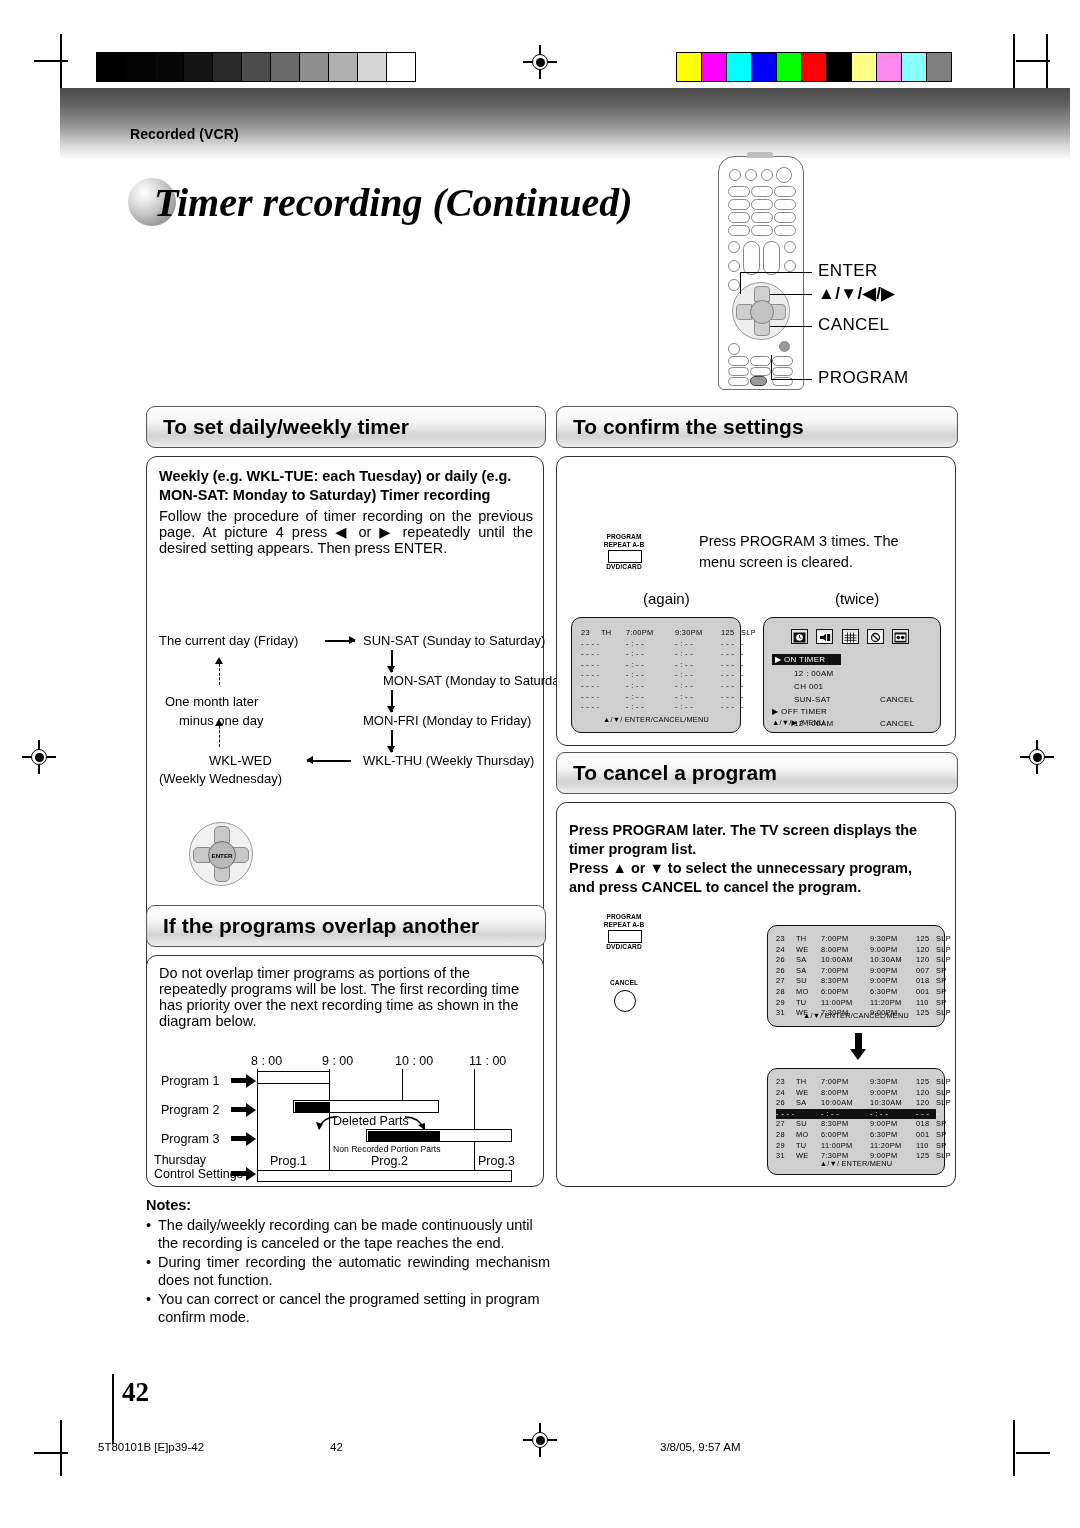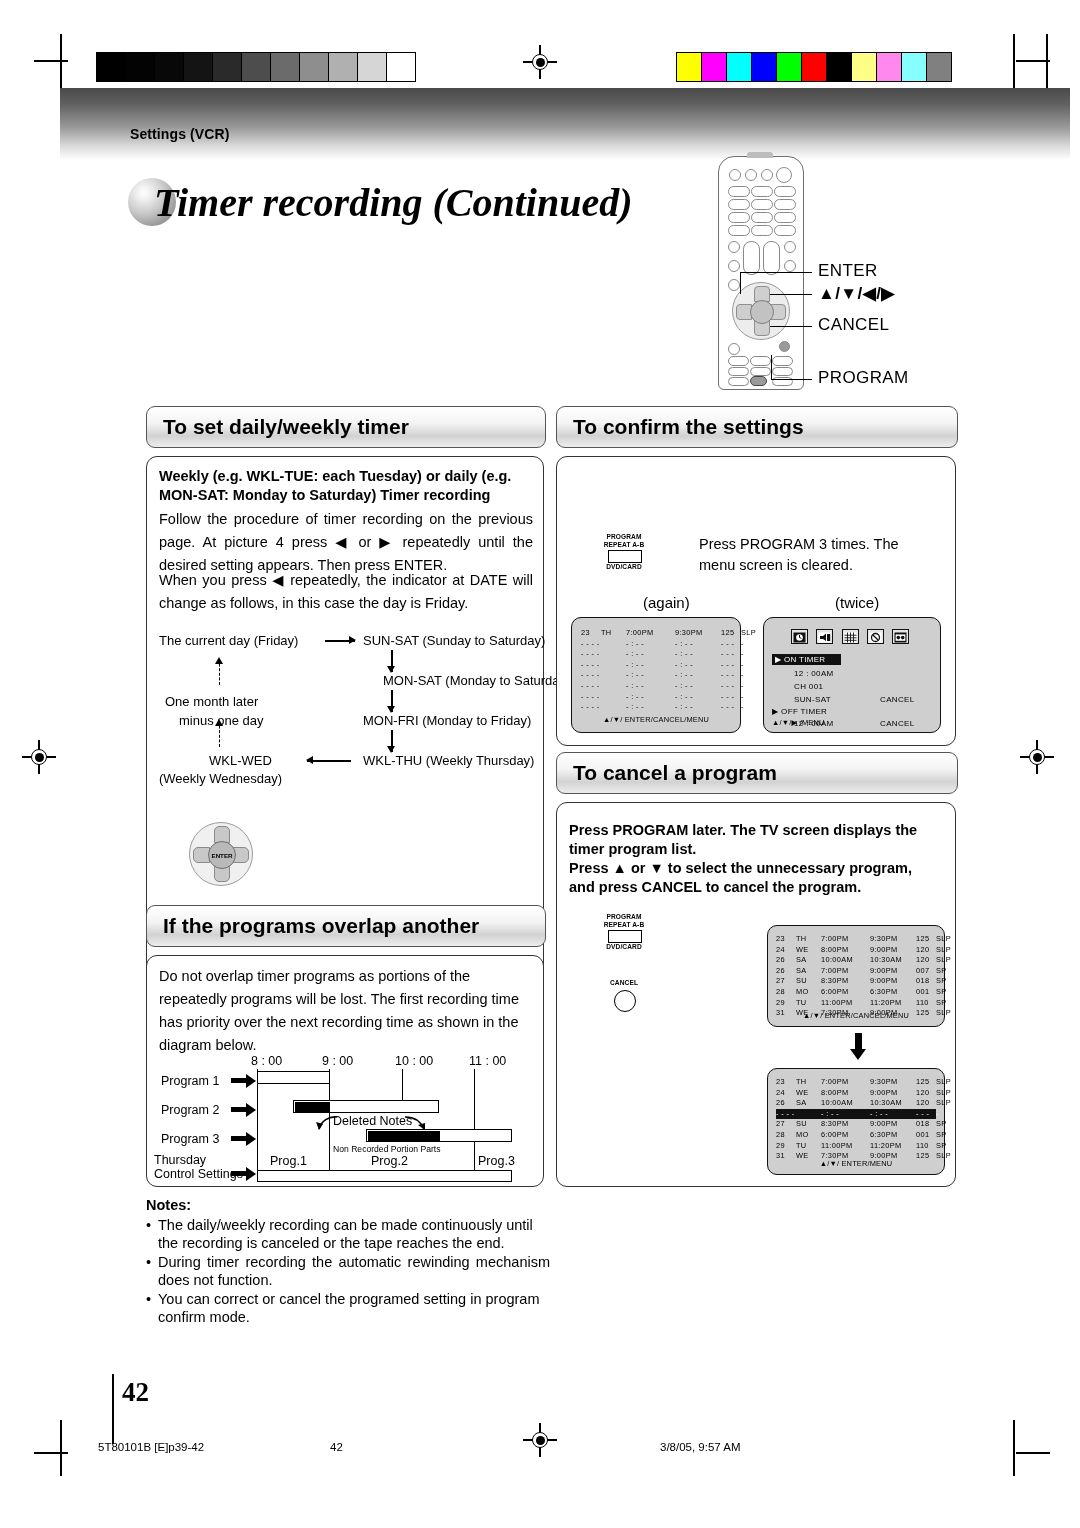--- a/index.html
+++ b/index.html
@@ -50,21 +50,21 @@
 
   
   .pill{position:absolute;border:1.4px solid #555;border-radius:9px;
         background:linear-gradient(to bottom,#ffffff 0%,#f4f4f4 40%,#d2d2d2 72%,#ededed 100%);
         box-shadow:0 1px 0 #fff inset;}
   .pill .t{position:absolute;left:16px;top:50%;transform:translateY(-50%);font-size:21px;font-weight:bold;white-space:nowrap;}
 
   
   .rbox{position:absolute;border:1.4px solid #333;border-radius:11px;background:#fff;box-sizing:border-box;}
 
-  .p{font-size:14.5px;line-height:23px;text-align:justify;}
+  .p{font-size:14.5px;line-height:16px;text-align:justify;}
   .pb{font-size:14.5px;line-height:18.5px;font-weight:bold;}
 
   
   .dc{position:absolute;font-size:13px;white-space:nowrap;}
   .arrowdown{position:absolute;width:1.6px;background:#000;}
   .arrowdown::after{content:"";position:absolute;left:-3.6px;bottom:-1px;border-left:4.4px solid transparent;border-right:4.4px solid transparent;border-top:7px solid #000;}
   .dashup{position:absolute;width:0;border-left:1.6px dashed #000;}
   .dashup::after{content:"";position:absolute;left:-5.1px;top:-2px;border-left:4.4px solid transparent;border-right:4.4px solid transparent;border-bottom:7px solid #000;}
   .arrowright{position:absolute;height:1.6px;background:#000;}
   .arrowright::after{content:"";position:absolute;right:-1px;top:-3.6px;border-top:4.4px solid transparent;border-bottom:4.4px solid transparent;border-left:7px solid #000;}
@@ -171,21 +171,21 @@
     <span style="background: rgb(0, 255, 0);"></span>
     <span style="background: rgb(255, 0, 0);"></span>
     <span style="background: rgb(0, 0, 0);"></span>
     <span style="background: rgb(255, 255, 136);"></span>
     <span style="background: rgb(255, 136, 238);"></span>
     <span style="background: rgb(136, 255, 255);"></span>
     <span style="background: rgb(128, 128, 128);"></span>
   </div>
 
 <div class="headband">
-  <div class="crumb">Settings (VCR)</div>
+  <div class="crumb">Recorded (VCR)</div>
 </div>
 
 <div class="titlewrap">
   <div class="ball"></div>
   <div class="title">Timer recording (Continued)</div>
 </div>
 
 <div class="remote">
   <div class="nub"></div>
 
@@ -250,21 +250,20 @@
 <div class="lead" style="left:771px;top:355px;width:1.2px;height:25px;"></div>
 <div class="callout" style="left:818px;top:368px;">PROGRAM</div>
 
 <div class="pill" style="left:146px;top:406px;width:398px;height:40px;">
   <div class="t">To set daily/weekly timer</div>
 </div>
 
 <div class="rbox" style="left:146px;top:456px;width:398px;height:528px;">
   <div class="pb" style="position:absolute;left:12px;top:10px;width:374px;">Weekly (e.g. WKL-TUE: each Tuesday) or daily (e.g. MON-SAT: Monday to Saturday) Timer recording</div>
   <div class="p" style="position:absolute;left:12px;top:51px;width:374px;">Follow the procedure of timer recording on the previous page. At picture 4 press ◀ or ▶ repeatedly until the desired setting appears. Then press ENTER.</div>
-  <div class="p" style="position:absolute;left:12px;top:112px;width:374px;">When you press ◀ repeatedly, the indicator at DATE will change as follows, in this case the day is Friday.</div>
 
   <div class="dc" style="left:12px;top:176px;">The current day (Friday)</div>
   <div class="arrowright" style="left:178px;top:183px;width:30px;"></div>
   <div class="dc" style="left:216px;top:176px;">SUN-SAT (Sunday to Saturday)</div>
 
   <div class="arrowdown" style="left:244px;top:193px;height:22px;"></div>
   <div class="dc" style="left:216px;top:216px;margin-left:20px;">MON-SAT (Monday to Saturday)</div>
   <div class="arrowdown" style="left:244px;top:233px;height:22px;"></div>
   <div class="dc" style="left:216px;top:256px;">MON-FRI (Monday to Friday)</div>
   <div class="arrowdown" style="left:244px;top:273px;height:22px;"></div>
@@ -322,21 +321,21 @@
     <div class="tlbox" style="left:110px;top:115px;width:73px;height:13px;"></div>
 
     <div class="tlbox" style="left:146px;top:144px;width:146px;height:13px;"></div>
     <div class="tlfill" style="left:147.5px;top:145.5px;width:35px;height:10px;"></div>
 
     <div class="tlbox" style="left:219px;top:173px;width:146px;height:13px;"></div>
     <div class="tlfill" style="left:220.5px;top:174.5px;width:72px;height:10px;"></div>
 
     <div class="tlbox" style="left:110px;top:214px;width:255px;height:12px;"></div>
 
-    <div class="tllbl" style="left:186px;top:158px;">Deleted Notes</div>
+    <div class="tllbl" style="left:186px;top:158px;">Deleted Parts</div>
     <svg style="position:absolute;left:160px;top:157px;" width="32" height="18">
       <path d="M30,4 C22,3 14,8 12,16" stroke="#000" stroke-width="1.6" fill="none"></path>
       <polygon points="12,17 9,9 16,11" fill="#000"></polygon>
     </svg>
     <svg style="position:absolute;left:256px;top:157px;" width="34" height="20">
       <path d="M2,4 C12,4 18,9 21,16" stroke="#000" stroke-width="1.6" fill="none"></path>
       <polygon points="22,17 15,12 22,10" fill="#000"></polygon>
     </svg>
 
     <div class="tlsm" style="left:186px;top:188px;">Non Recorded Portion Parts</div>

